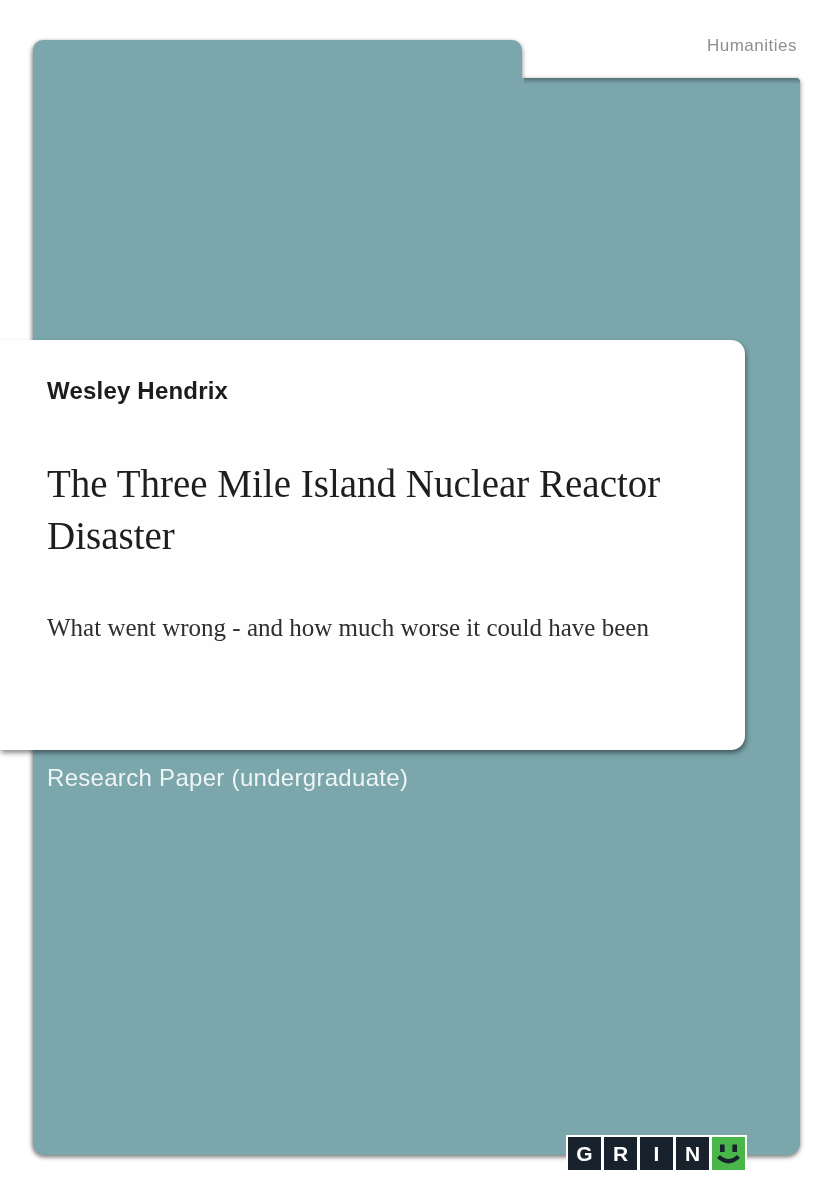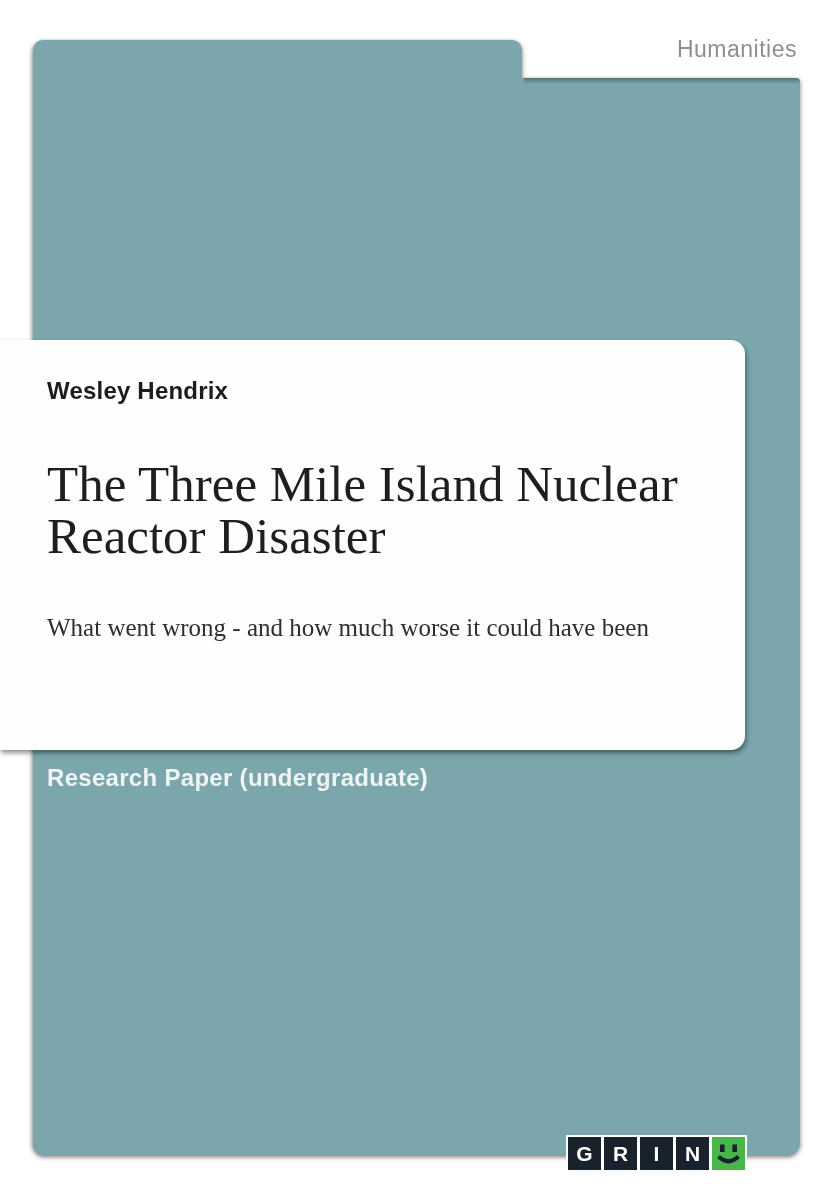--- a/index.html
+++ b/index.html
@@ -35,21 +35,21 @@
     left: 524px; top: 78px; width: 276px; height: 6px;
     background: linear-gradient(to bottom, rgba(0,0,0,0.30), rgba(0,0,0,0));
     z-index: 2;
     border-top-right-radius: 4px;
   }
 
   
   .category {
     position: absolute;
     top: 36px; right: 43px;
-    font-size: 23px;
+    font-size: 17px;
     color: #8f8f8f;
     letter-spacing: 0.5px;
     z-index: 3;
   }
 
   
   .card {
     position: absolute;
     left: 0; top: 340px;
     width: 745px; height: 410px;
@@ -63,37 +63,37 @@
   .author {
     font-size: 24px;
     font-weight: bold;
     color: #1c1c1c;
     letter-spacing: 0.2px;
   }
   .title {
     margin-top: 53px;
     width: 650px;
     font-family: "Liberation Serif", serif;
-    font-size: 51px;
+    font-size: 39px;
     line-height: 52px;
     color: #1e1e1e;
   }
   .subtitle {
     margin-top: 52px;
     font-family: "Liberation Serif", serif;
     font-size: 25px;
     color: #2e2e2e;
   }
 
   
   .doc-type {
     position: absolute;
     left: 47px; top: 764px;
     font-size: 24px;
-    font-weight: bold;
+    font-weight: normal;
     color: #eff5f5;
     letter-spacing: 0.3px;
     z-index: 2;
   }
 
   
   .logo {
     position: absolute;
     left: 566px; top: 1135px;
     display: flex;

